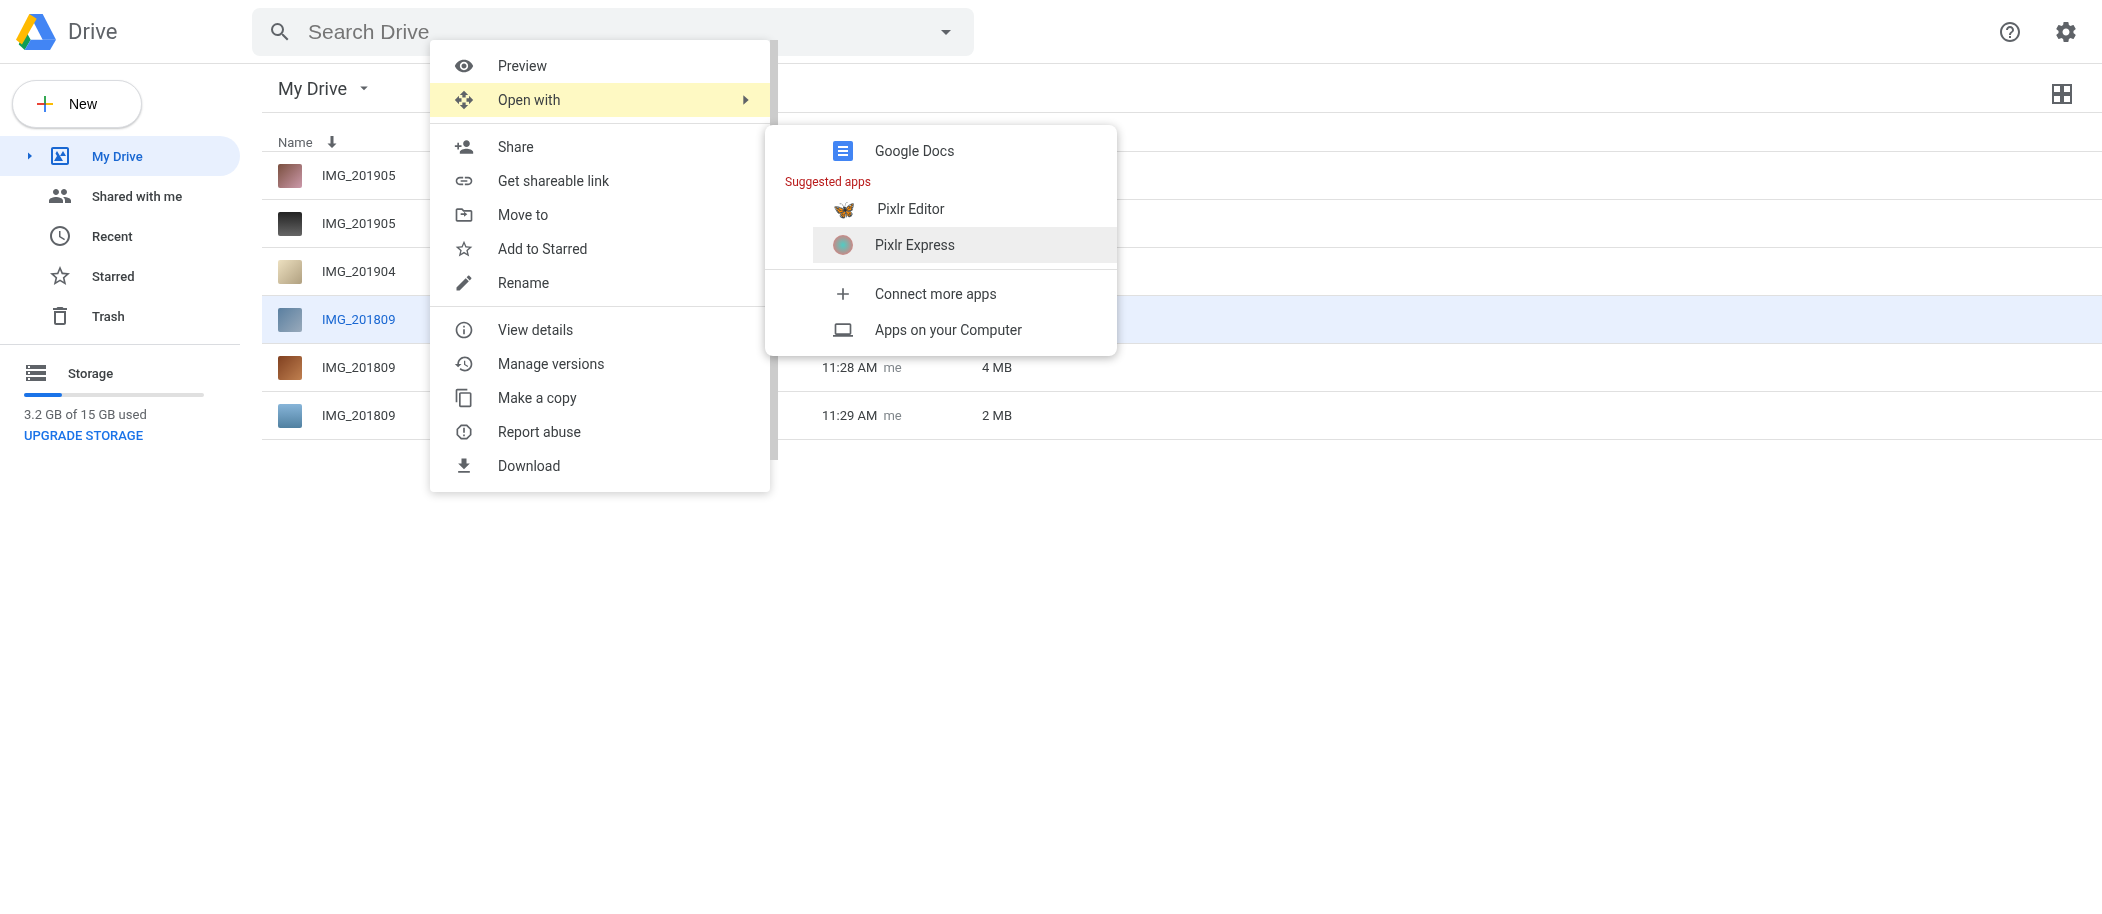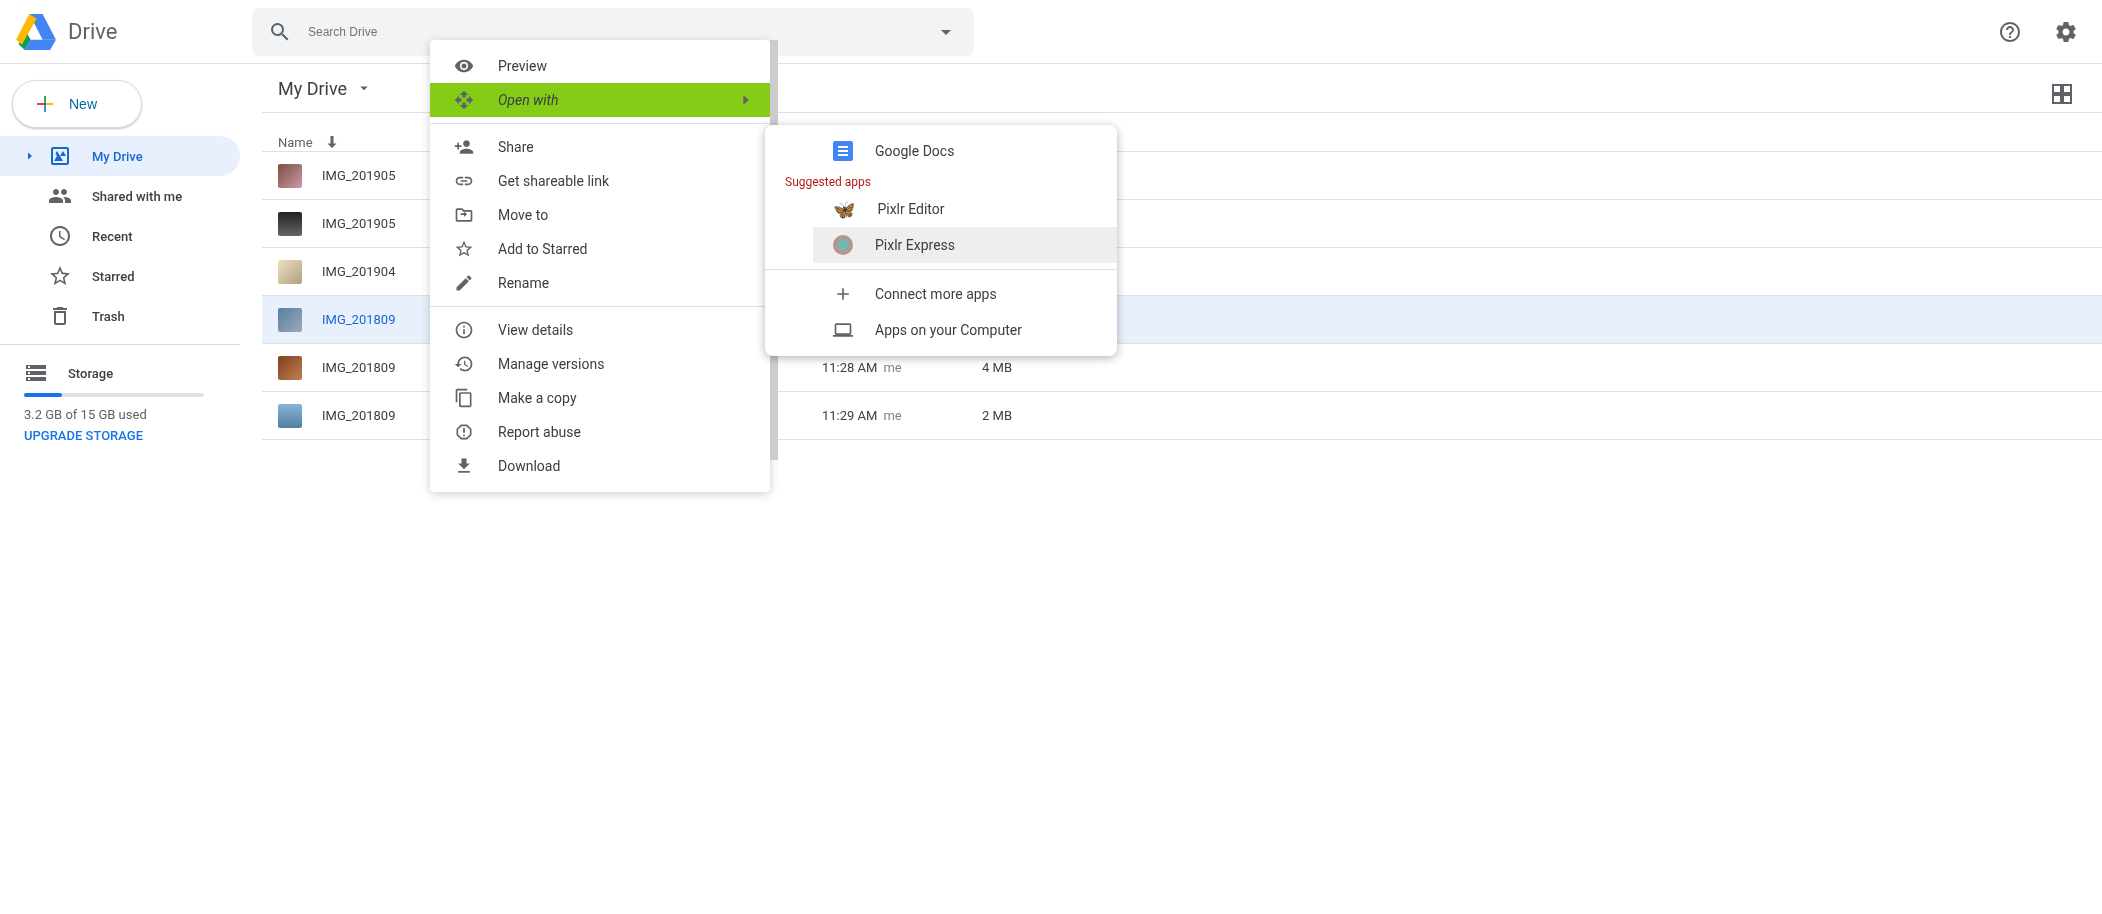--- a/index.html
+++ b/index.html
@@ -3,31 +3,31 @@
 <meta charset="utf-8">
 <style>
 * { box-sizing: border-box; margin: 0; padding: 0; }
 body { font-family: 'Google Sans', Roboto, Arial, sans-serif; background: #fff; color: #3c4043; font-size: 14px; overflow: hidden; }
 
 .header { display: flex; align-items: center; height: 64px; padding: 0 16px; border-bottom: 1px solid #e0e0e0; }
 .logo-area { display: flex; align-items: center; gap: 12px; width: 236px; }
 .drive-logo { width: 40px; height: 36px; }
 .logo-text { font-size: 22px; color: #5f6368; }
 .search-bar { flex: 1; max-width: 722px; background: #f1f3f4; border-radius: 8px; height: 48px; display: flex; align-items: center; padding: 0 16px; gap: 16px; }
-.search-bar input { border: none; outline: none; background: transparent; font-size: 12px; color: #be185d; flex: 1; }
+.search-bar input { border: none; outline: none; background: transparent; font-size: 21px; color: #be185d; flex: 1; }
 .search-caret { color: #5f6368; }
 .header-icons { display: flex; gap: 16px; margin-left: auto; }
 .icon-btn { width: 40px; height: 40px; border-radius: 50%; display: flex; align-items: center; justify-content: center; cursor: pointer; }
 .icon { width: 24px; height: 24px; fill: #5f6368; }
 
 .body { display: flex; height: calc(100vh - 64px); }
 .sidebar { width: 256px; padding: 8px 0; }
 .new-btn { margin: 8px 0 8px 12px; background: #fff; border: 1px solid #dadce0; border-radius: 24px; height: 48px; width: 130px; display: flex; align-items: center; gap: 12px; padding: 0 20px; box-shadow: 0 1px 2px rgba(60,64,67,0.3); cursor: pointer; }
 .plus-icon { width: 24px; height: 24px; }
-.new-text { font-size: 14px; font-weight: 500; color: #0369a1; }
+.new-text { font-size: 14px; font-weight: 500; color: #000000; }
 
 .nav-item { display: flex; align-items: center; height: 40px; padding: 0 24px; gap: 20px; cursor: pointer; border-radius: 0 20px 20px 0; margin-right: 16px; }
 .nav-item.active { background: #e8f0fe; color: #1967d2; }
 .nav-item.active .icon { fill: #1967d2; }
 .nav-item .arrow { width: 12px; margin-right: -8px; visibility: hidden; }
 .nav-item.expandable .arrow { visibility: visible; }
 .nav-label { font-size: 13px; font-weight: 500; }
 .nav-divider { border-top: 1px solid #dadce0; margin: 8px 16px 8px 0; }
 
 .storage-section { padding: 8px 24px 0 24px; }
@@ -49,21 +49,21 @@
 .file-row.selected { background: #e8f0fe; color: #1967d2; }
 .thumb { width: 24px; height: 24px; margin-right: 20px; background: linear-gradient(135deg, #888, #bbb); border-radius: 2px; }
 .file-name { flex: 0 0 500px; }
 .file-modified { flex: 0 0 160px; display: flex; gap: 6px; }
 .file-owner { color: #80868b; }
 .file-row.selected .file-owner { color: #1967d2; }
 .file-size { flex: 1; }
 
 .context-menu { position: absolute; top: 40px; left: 430px; width: 340px; background: #fff; box-shadow: 0 2px 10px rgba(0,0,0,0.2); border-radius: 4px; padding: 9px 0; z-index: 100; }
 .menu-item { display: flex; align-items: center; height: 34px; padding: 0 16px 0 24px; gap: 24px; cursor: pointer; font-size: 14px; color: #3c4043; }
-.menu-item.highlighted { background: #84cc16; font-style: italic; }
+.menu-item.highlighted { background: #fef9c3; }
 .menu-item .icon { width: 20px; height: 20px; }
 .menu-item .chevron { margin-left: auto; }
 .menu-divider { border-top: 1px solid #e0e0e0; margin: 6px 0; }
 .context-scrollbar { position: absolute; right: -8px; top: 0; width: 8px; height: 420px; background: #ccc; }
 
 .submenu { position: absolute; top: 125px; left: 765px; width: 352px; background: #fff; box-shadow: 0 2px 10px rgba(0,0,0,0.3); border-radius: 8px; padding: 8px 0; z-index: 101; }
 .submenu-item { display: flex; align-items: center; height: 36px; padding: 0 20px; gap: 22px; cursor: pointer; font-size: 14px; margin-left: 48px; }
 .submenu-item.highlighted { background: #eeeeee; }
 .submenu-header { font-size: 12px; color: #b91c1c; padding: 6px 20px 2px; }
 .submenu-divider { border-top: 1px solid #e0e0e0; margin: 6px 0; }

